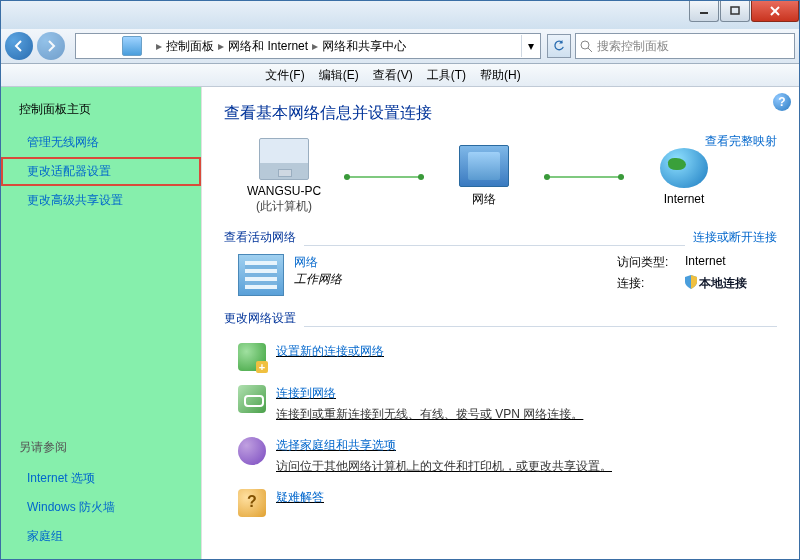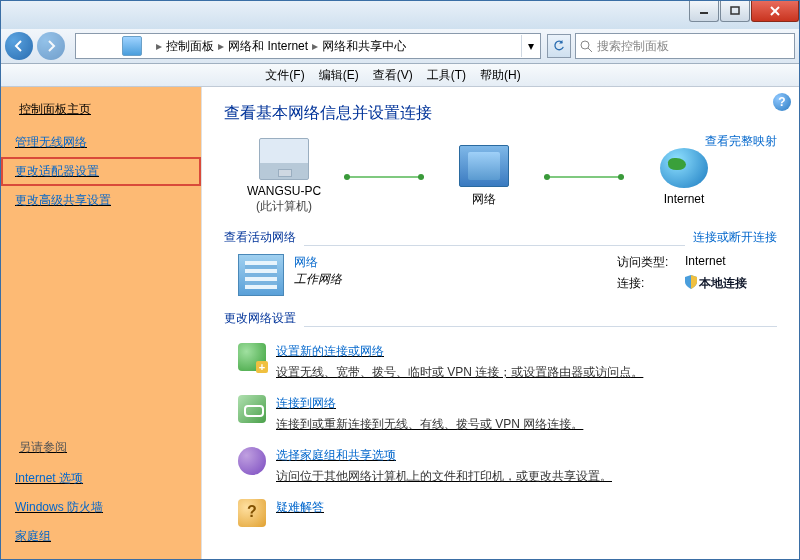--- a/index.html
+++ b/index.html
@@ -15,23 +15,23 @@
 .addr-icon{width:18px;height:18px;margin:0 4px;background:linear-gradient(to bottom,#9fd3ff,#4a9edc);border:1px solid #6aa0c8;border-radius:2px;}
 .crumb{padding:0 6px;color:#000;}
 .crumb .arrow{color:#666;padding:0 4px;}
 .addr-dd{width:18px;height:22px;border-left:1px solid #cfd8e2;display:flex;align-items:center;justify-content:center;}
 .refreshbtn{width:22px;height:22px;border:1px solid #8a9aac;background:linear-gradient(to bottom,#eaf2fa,#cfe0ef);margin-right:4px;display:flex;align-items:center;justify-content:center;}
 .searchwrap{width:210px;height:24px;border:1px solid #8a9aac;background:#fff;display:flex;align-items:center;padding:0 4px;color:#888;}
 .searchwrap svg{margin-right:4px;}
 .menubar{height:22px;background:linear-gradient(to bottom,#f7fafc,#e5edf5);border-bottom:1px solid #c0cad6;display:flex;align-items:center;padding:0 6px;justify-content:center;}
 .menubar span{margin-right:14px;}
 .body{flex:1;display:flex;overflow:hidden;}
-.sidebar{width:200px;background:#fdba74;border-right:1px solid #e0e0e0;padding:14px 0 0 0;display:flex;flex-direction:column;text-decoration:underline;}
+.sidebar{width:200px;background:#86efac;border-right:1px solid #e0e0e0;padding:14px 0 0 0;display:flex;flex-direction:column;}
 .sidebar .home{color:#000;padding:0 18px 10px 18px;}
-.sidebar .item{color:#0066cc;padding:6px 14px;cursor:pointer;}
+.sidebar .item{color:#0066cc;padding:6px 26px;cursor:pointer;}
 .sidebar .item.highlight{outline:2px solid #d94a3a;outline-offset:-2px;}
 .sidebar .spacer{flex:1;}
 .sidebar .seealso{color:#555;padding:0 18px 8px 18px;}
 .main{flex:1;position:relative;padding:16px 22px 0 22px;overflow:hidden;}
 .main h1{font-size:16px;color:#003399;font-weight:normal;margin:0 0 14px 0;}
 .netmap{display:flex;align-items:center;}
 .netnode{width:120px;text-align:center;}
 .netnode .icon{width:48px;height:40px;margin:0 auto 4px auto;}
 .netnode .lbl{color:#000;}
 .netnode .sub{color:#444;}
@@ -206,21 +206,20 @@
       <div class="section">
         <div class="hdr">
             <span>更改网络设置</span>
             <div class="line"></div>
           </div>
         <div class="tasks">
           <div class="task">
             <div class="ticon ticon1"></div>
             <div>
                 <div class="tname">设置新的连接或网络</div>
-                <div class="tdesc">设置无线、宽带、拨号、临时或 VPN 连接；或设置路由器或访问点。</div>
               </div>
           </div>
           <div class="task">
             <div class="ticon ticon2"></div>
             <div>
                 <div class="tname">连接到网络</div>
                 <div class="tdesc">连接到或重新连接到无线、有线、拨号或 VPN 网络连接。</div>
               </div>
           </div>
           <div class="task">

